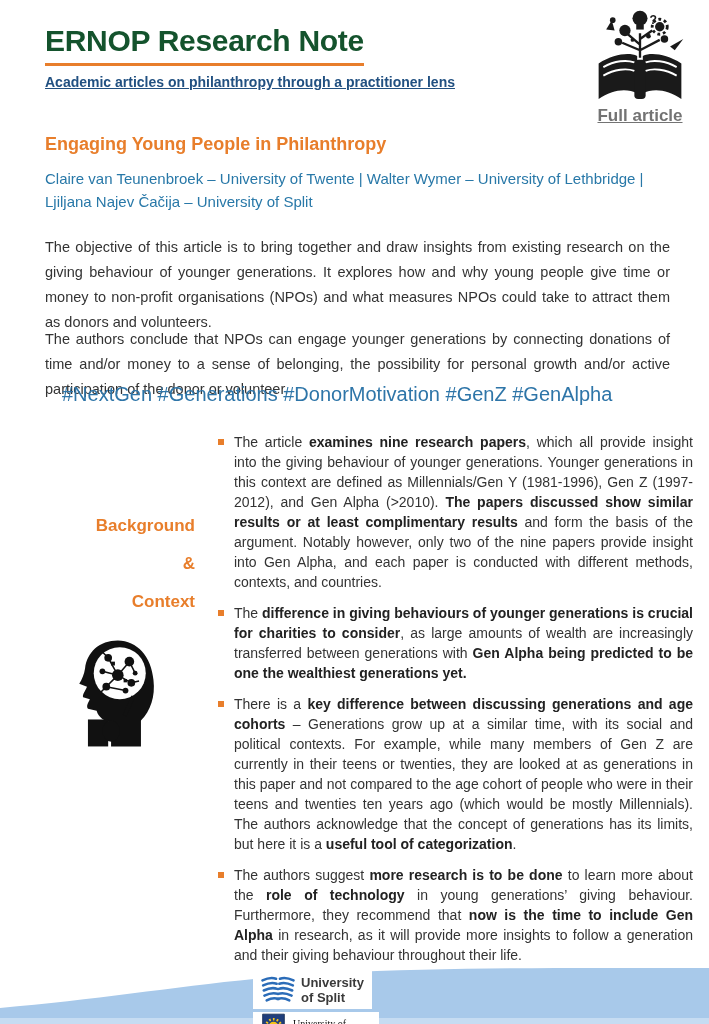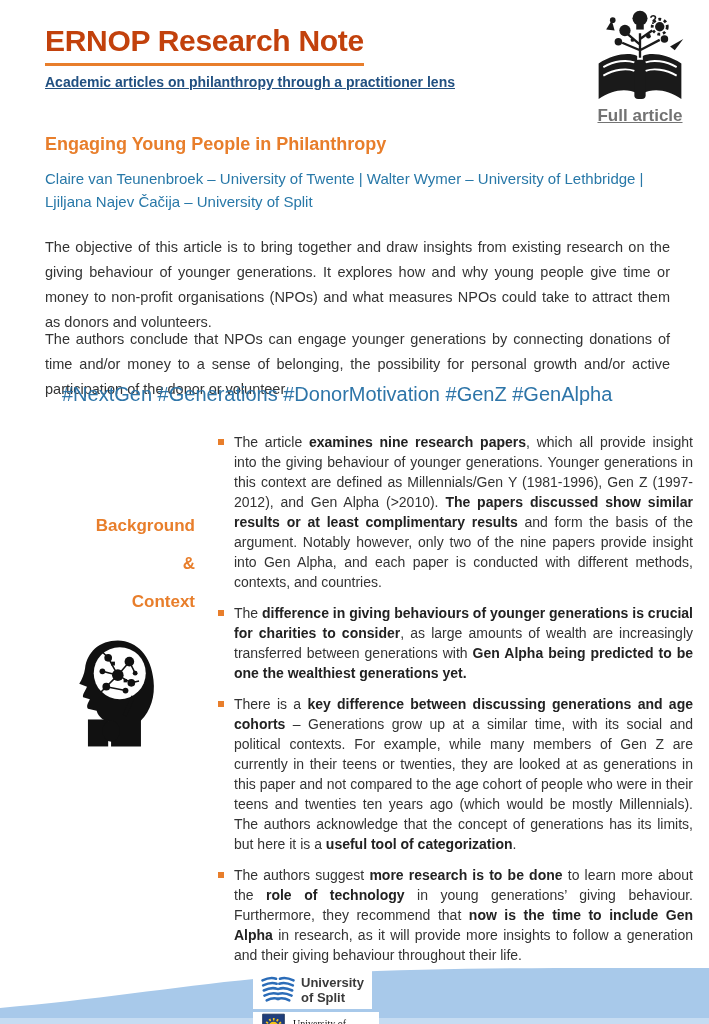--- a/index.html
+++ b/index.html
@@ -3,21 +3,21 @@
 <meta charset="utf-8">
 <style>
   html,body{margin:0;padding:0;background:#ffffff;}
   .page{
     position:relative;width:709px;height:1024px;background:#ffffff;overflow:hidden;
     font-family:"Liberation Sans",sans-serif;color:#333;
   }
   
   .title{
     position:absolute;left:45px;top:24px;margin:0;
-    font-size:30px;font-weight:bold;color:#c2410c;
+    font-size:30px;font-weight:bold;color:#14532d;
     display:inline-block;border-bottom:3px solid #E87E2B;padding-bottom:5px;
     letter-spacing:-0.3px;
   }
   .subtitle{
     position:absolute;left:45px;top:74px;
     font-size:14px;font-weight:bold;color:#215081;text-decoration:underline;
   }
   .header-logo{position:absolute;left:592px;top:7px;width:96px;text-align:center;}
   .full-article{
     display:block;margin-top:1px;font-size:17px;font-weight:bold;

